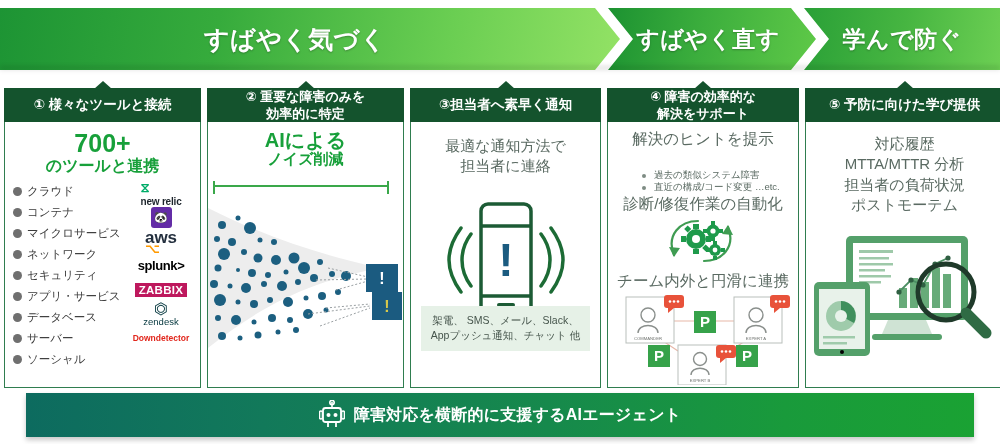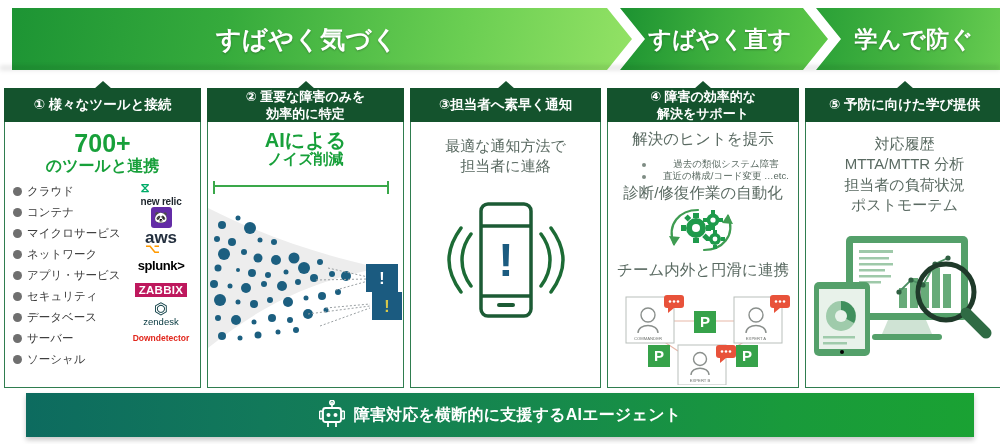--- a/index.html
+++ b/index.html
@@ -6,21 +6,21 @@
   body{
     width:1000px;height:444px;
     background:#ffffff;
     font-family:"Liberation Sans","DejaVu Sans",sans-serif;
     overflow:hidden;
     position:relative;
   }
 
   
   #phase-bar{
-    position:absolute;left:12px;top:8px;width:828px;height:62px;
+    position:absolute;left:0;top:8px;width:828px;height:62px;
   }
   .phase{
     position:absolute;top:0;height:62px;
     display:flex;align-items:center;justify-content:center;
     color:#ffffff;font-weight:bold;letter-spacing:.5px;
     text-shadow:0 1px 2px rgba(0,0,0,.28);
     box-sizing:border-box;
   }
   .phase.p1{
     left:0;width:620px;font-size:25px;
@@ -149,21 +149,21 @@
     text-align:center;line-height:1.5;padding:7px 4px;
   }
 
   
   .c4-h{
     text-align:center;color:#5a6a62;font-size:15.5px;
     margin-top:8px;line-height:1.2;
   }
   .c4-h2{text-align:center;color:#5a6a62;font-size:15.5px;}
   .c4-h3{text-align:center;color:#5a6a62;font-size:15.5px;margin-top:4px;}
-  .c4-bullets{margin:9px 0 0 34px;padding:0;list-style:none;text-align:center;}
+  .c4-bullets{margin:20px 0 0 34px;padding:0;list-style:none;}
   .c4-bullets li{
     font-size:9.5px;color:#5a6a62;line-height:1.35;position:relative;padding-left:12px;
   }
   .c4-bullets li:before{
     content:"";position:absolute;left:0;top:5px;
     width:4px;height:4px;border-radius:50%;background:#7e8c84;
   }
   .c4-gears{height:52px;}
   .c4-team{position:absolute;left:4px;right:4px;bottom:2px;height:92px;}
 
@@ -227,25 +227,25 @@
           <div class="c1-item">
               <span class="c1-dot"></span>
               <span>マイクロサービス</span>
             </div>
           <div class="c1-item">
               <span class="c1-dot"></span>
               <span>ネットワーク</span>
             </div>
           <div class="c1-item">
               <span class="c1-dot"></span>
+              <span>セキュリティ</span>
+            </div>
+          <div class="c1-item">
+              <span class="c1-dot"></span>
               <span>アプリ・サービス</span>
-            </div>
-          <div class="c1-item">
-              <span class="c1-dot"></span>
-              <span>セキュリティ</span>
             </div>
           <div class="c1-item">
               <span class="c1-dot"></span>
               <span>データベース</span>
             </div>
           <div class="c1-item">
               <span class="c1-dot"></span>
               <span>サーバー</span>
             </div>
           <div class="c1-item">
@@ -398,20 +398,24 @@
           <rect x="86" y="105" width="18" height="4" rx="2" fill="#1c5b35"></rect>
           <text x="95" y="78" text-anchor="middle" fill="#1b5b80" font-size="46" font-weight="bold" font-family="Liberation Sans, sans-serif">!</text>
           <g fill="none" stroke="#1c6b35" stroke-width="3.5" stroke-linecap="round">
             <path d="M60 36 C 48 52, 48 72, 60 88"></path>
             <path d="M50 30 C 34 52, 34 72, 50 94"></path>
             <path d="M130 36 C 142 52, 142 72, 130 88"></path>
             <path d="M140 30 C 156 52, 156 72, 140 94"></path>
           </g>
         </svg>
       </div>
+      <div class="c3-note">
+        <span>架電、 SMS、メール、Slack、</span><br>
+        <span>Appプッシュ通知、チャット 他</span>
+      </div>
     </div>
   </div>
 
   <div class="col" style="left:603px;width:192px;">
     <div class="col-head two-line">
       <span class="notch"></span>
       <span>
         <span>④ 障害の効率的な</span><br>
         <span>解決をサポート</span>
       </span>

